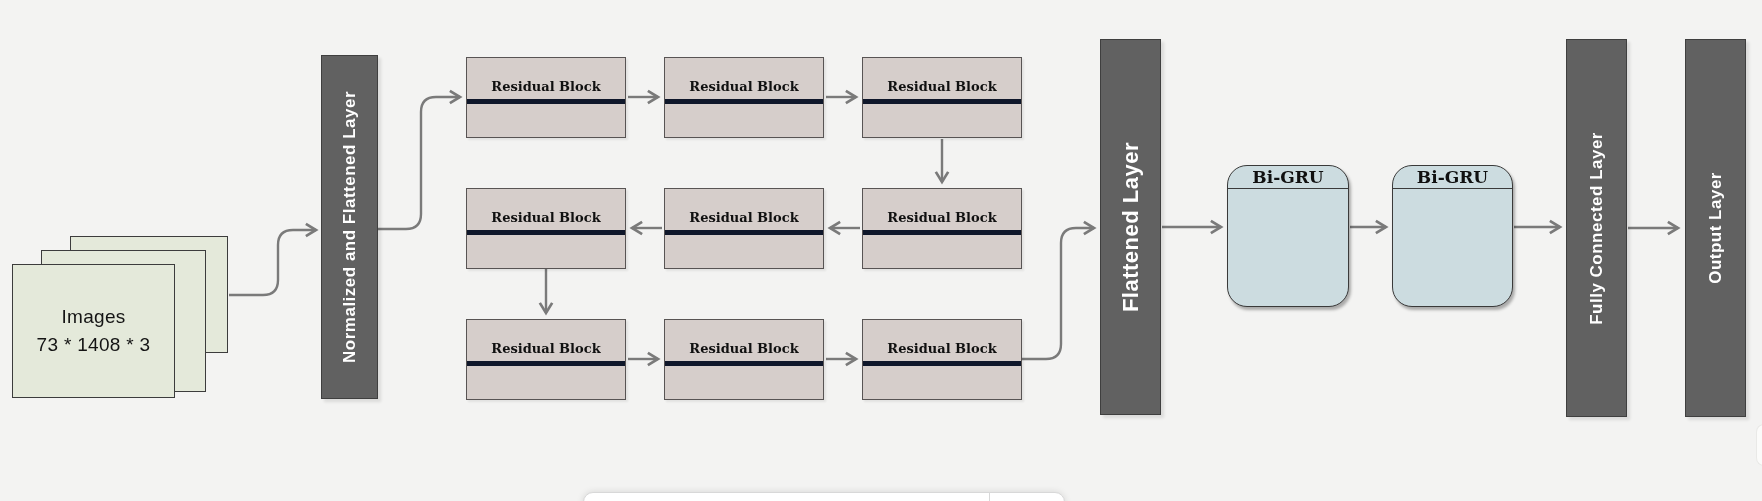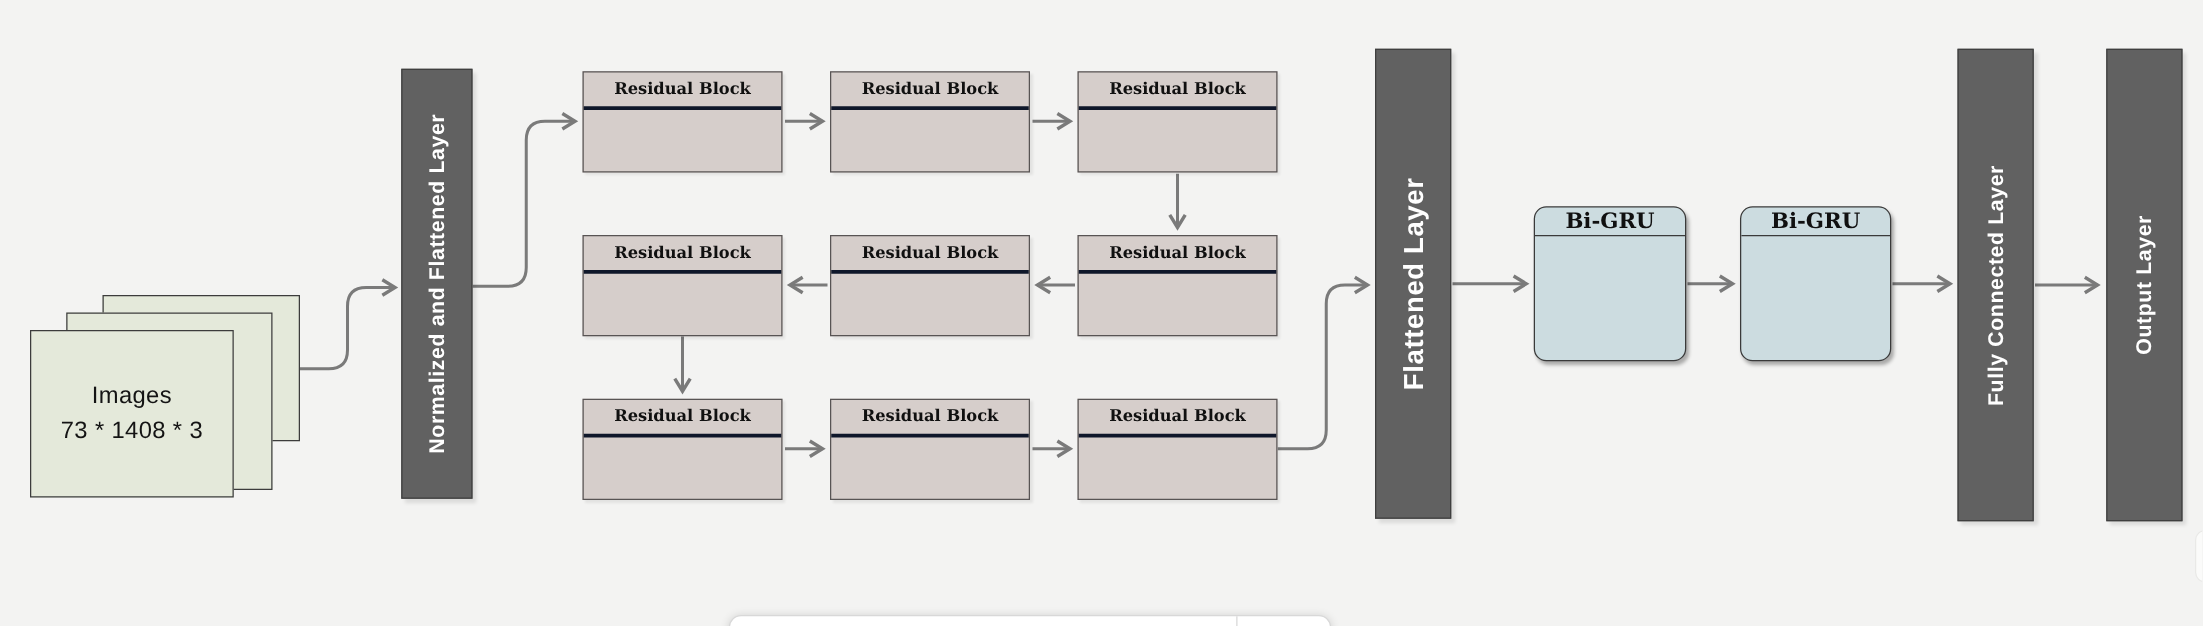--- a/index.html
+++ b/index.html
@@ -1,21 +1,21 @@
 <!DOCTYPE html>
 <html><head>
 <meta charset="utf-8">
 <style>
   html,body{margin:0;padding:0;background:#f3f3f2;}
   #canvas{
     position:relative;width:1762px;height:501px;overflow:hidden;
     background:#f3f3f2;font-family:"Liberation Sans",sans-serif;
   }
   
-  .imgcard{position:absolute;background:#e4e9da;border:1px solid #3c3c3c;box-sizing:border-box;margin-left:12px;}
+  .imgcard{position:absolute;background:#e4e9da;border:1px solid #3c3c3c;box-sizing:border-box;}
   .imgcard-text{
     position:absolute;inset:0;display:flex;flex-direction:column;justify-content:center;align-items:center;
     color:#141414;font-size:19px;line-height:1.45;letter-spacing:.3px;
   }
   
   .bar{
     position:absolute;background:#616161;border:1px solid #3f3f3f;box-sizing:border-box;
     display:flex;align-items:center;justify-content:center;
     box-shadow:3px 3px 3px rgba(0,0,0,.10);
   }
@@ -23,28 +23,28 @@
     writing-mode:vertical-rl;transform:rotate(180deg);
     color:#ffffff;font-weight:700;white-space:nowrap;letter-spacing:.5px;
   }
   .fs17{font-size:17px;} .fs22{font-size:22px;}
   
   .resblock{
     position:absolute;width:160px;height:81px;background:#d6cecb;border:1px solid #585454;
     box-sizing:border-box;box-shadow:2px 2px 2px rgba(0,0,0,.07);
   }
   .resblock .hdr{
-    height:30px;border-bottom:3px solid #0f172a;box-sizing:border-box;
+    height:30px;border-bottom:5px solid #0f172a;box-sizing:border-box;
     display:flex;align-items:center;justify-content:center;
-    font-family:"DejaVu Serif",serif;font-weight:700;font-size:13px;color:#101010;
+    font-family:"DejaVu Serif",serif;font-weight:700;font-size:13px;color:#101010;margin-top:16px;
   }
   
   .bigru{
-    position:absolute;width:122px;height:124px;background:#ccdce0;border:1px solid #3a3a3a;
-    border-radius:10px;box-sizing:border-box;box-shadow:2px 3px 3px rgba(0,0,0,.30);
+    position:absolute;width:122px;height:142px;background:#ccdce0;border:1px solid #3a3a3a;
+    border-radius:20px;box-sizing:border-box;box-shadow:2px 3px 3px rgba(0,0,0,.30);
     overflow:hidden;
   }
   .bigru .hdr{
     height:23px;border-bottom:1px solid #3a3a3a;box-sizing:border-box;
     display:flex;align-items:center;justify-content:center;
     font-family:"DejaVu Serif",serif;font-weight:700;font-size:17px;color:#101010;
   }
   
   #wires{position:absolute;left:0;top:0;width:1762px;height:501px;}
   #wires path{stroke:#7a7a7a;stroke-width:2.4;fill:none;}

